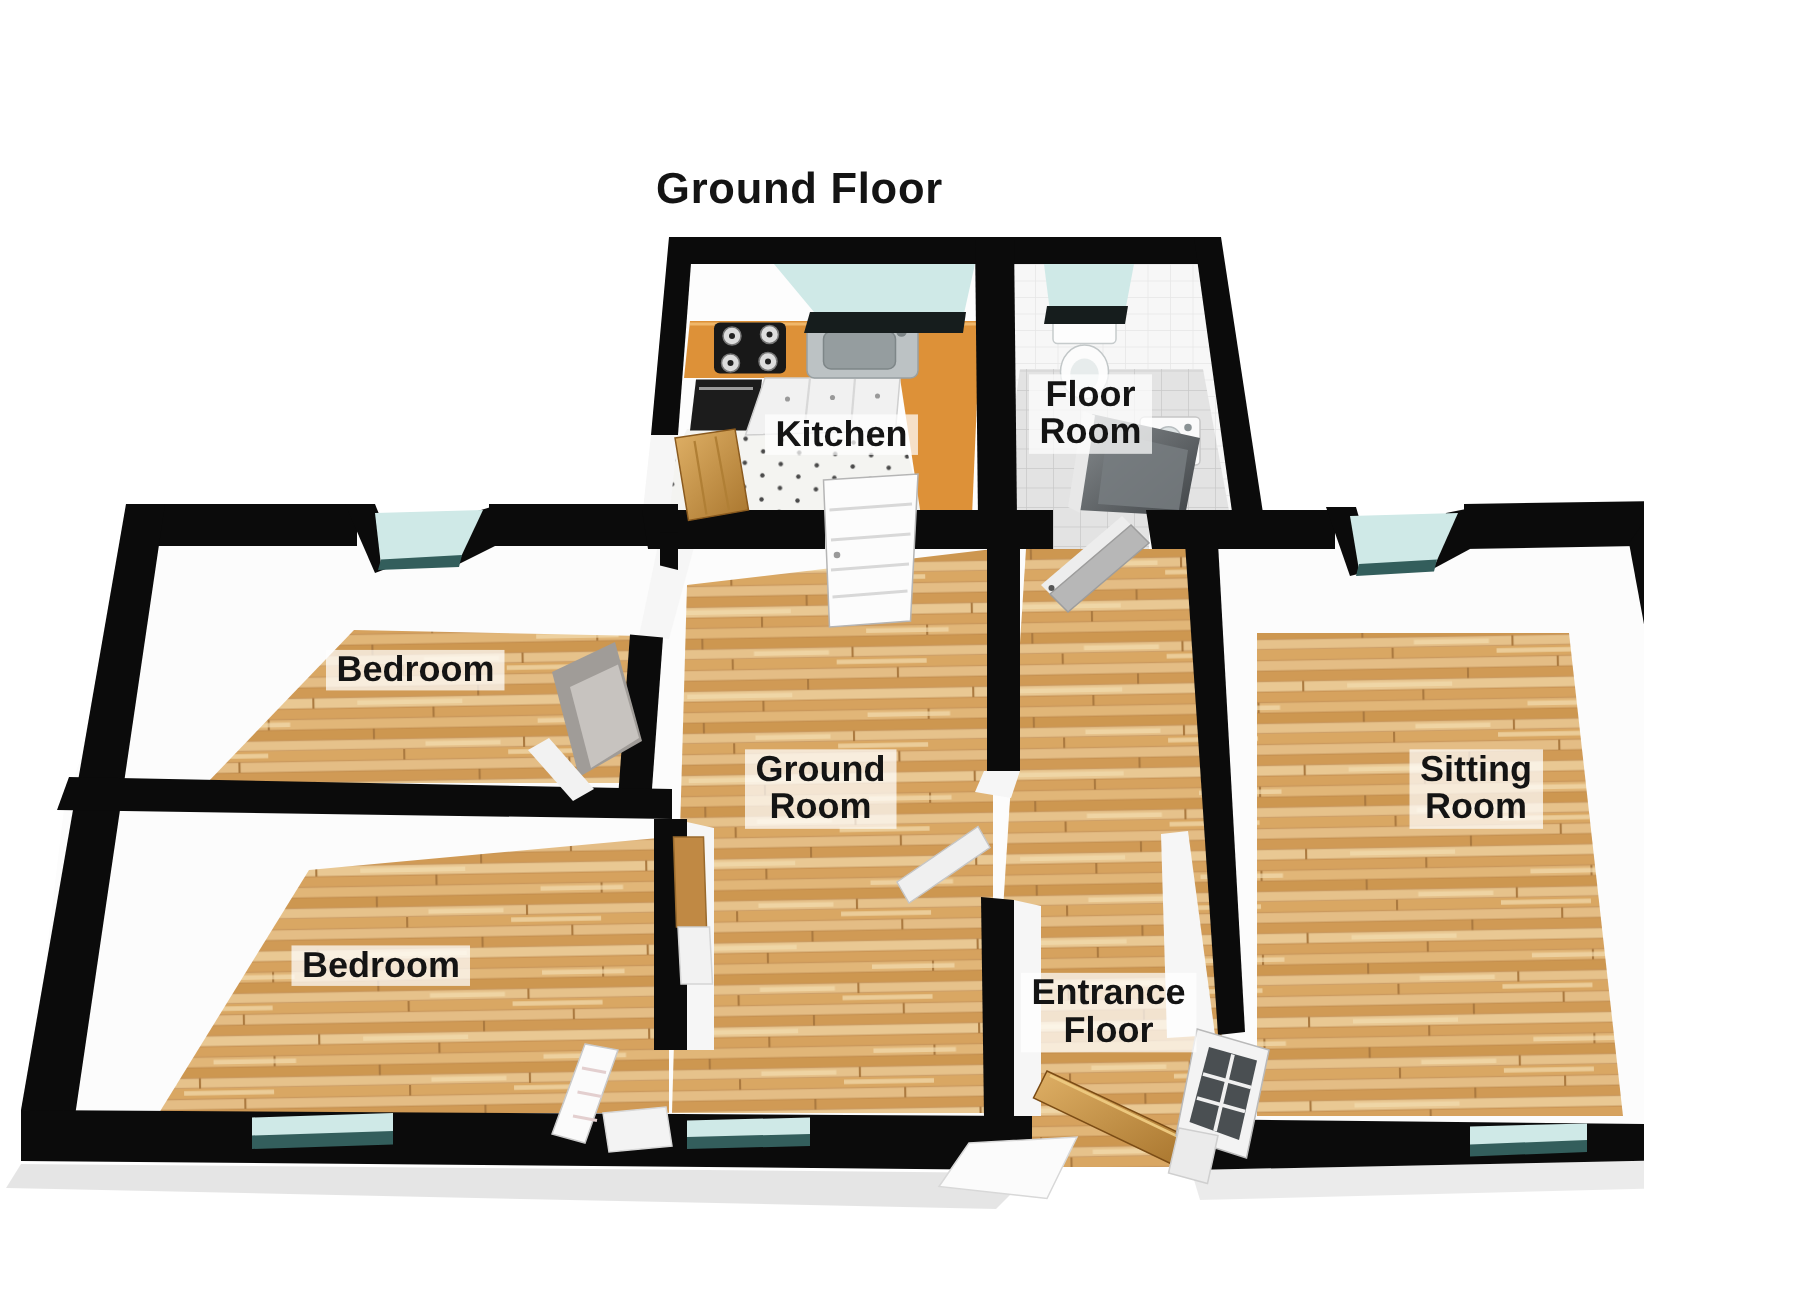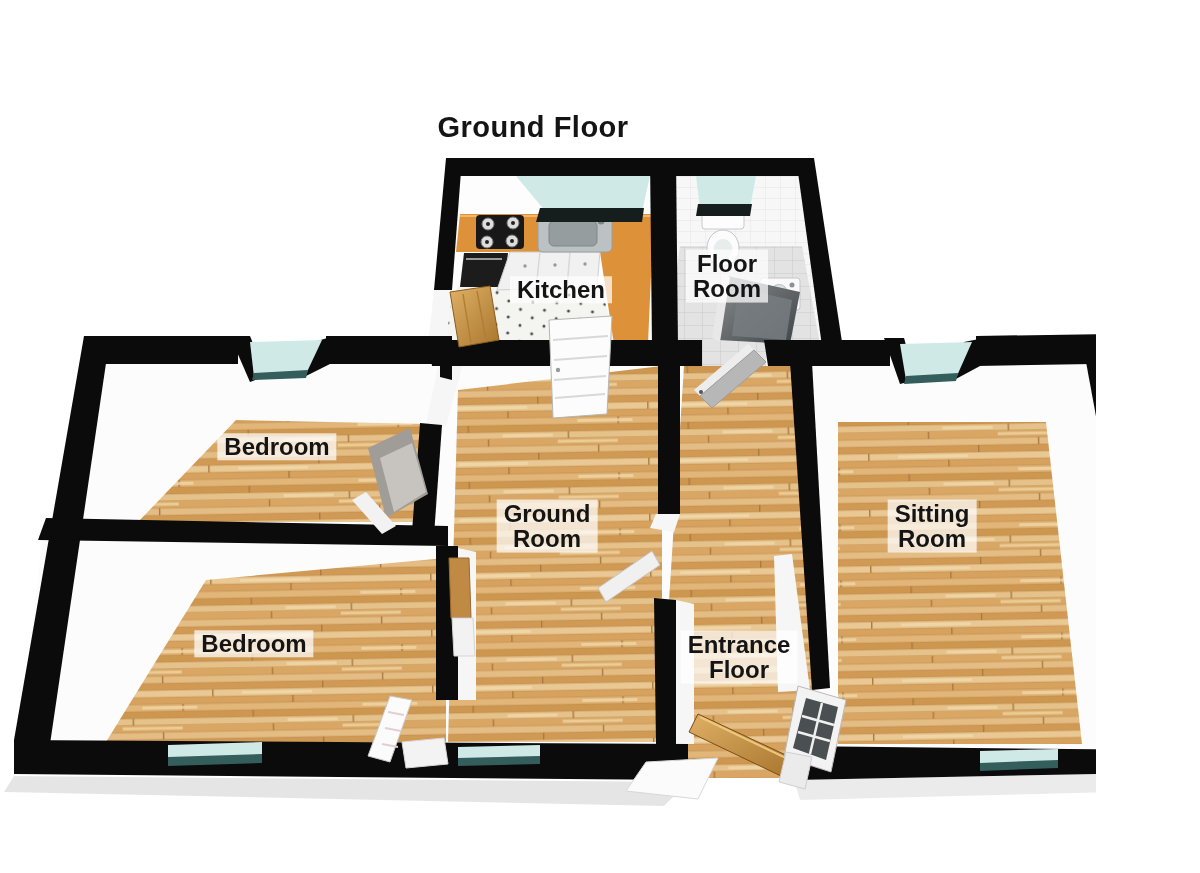--- a/index.html
+++ b/index.html
@@ -271,23 +271,23 @@
 
   <div class="room-label" style="left:254px;top:644px">
     <span>Bedroom</span>
   </div>
 
   <div class="room-label" style="left:547px;top:526px">
     <span>Ground</span>
     <span>Room</span>
   </div>
 
-  <div class="room-label" style="left:932px;top:526px">
+  <div class="room-label" style="left:984px;top:526px">
     <span>Sitting</span>
     <span>Room</span>
   </div>
 
-  <div class="room-label" style="left:739px;top:657px">
+  <div class="room-label" style="left:739px;top:675px">
     <span>Entrance</span>
     <span>Floor</span>
   </div>
 
 </div>
 
 </body></html>

